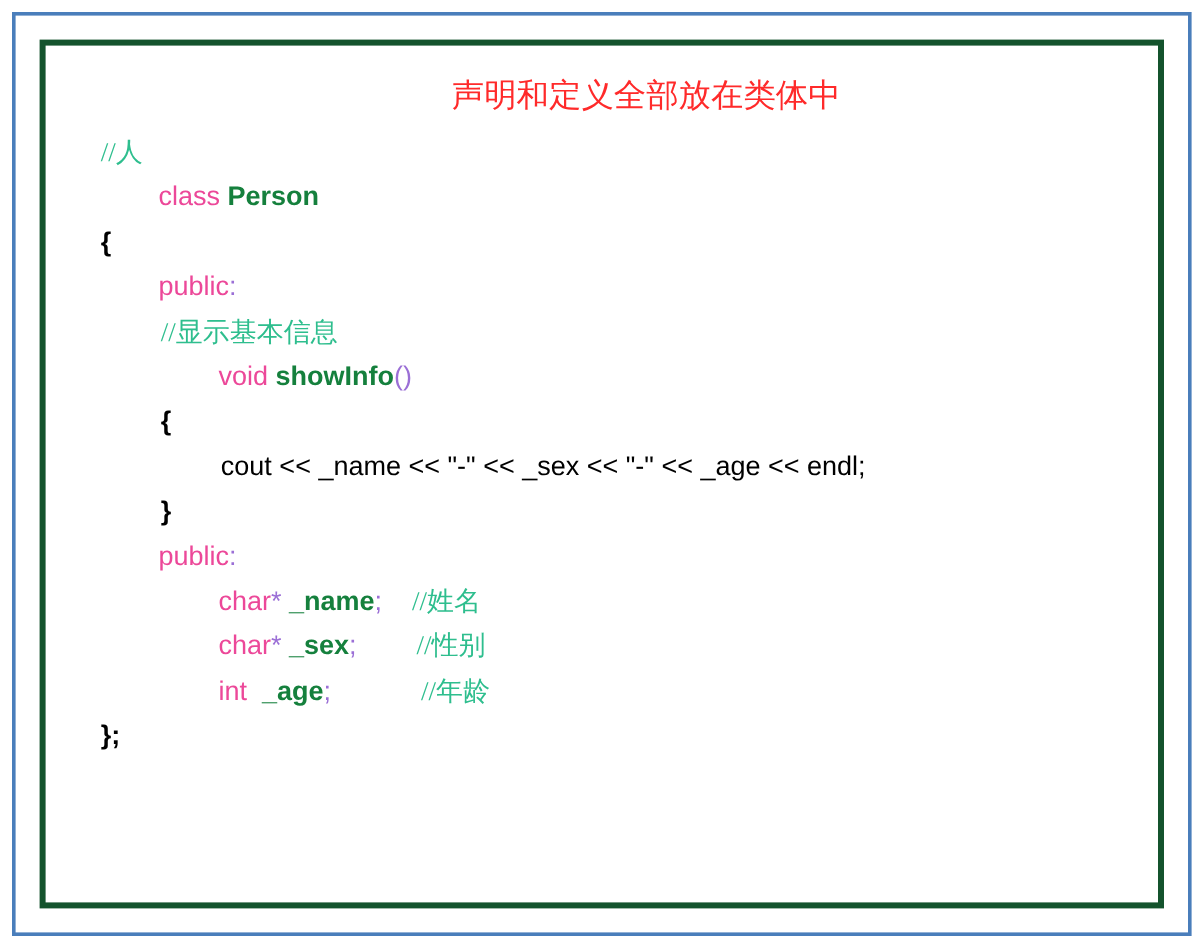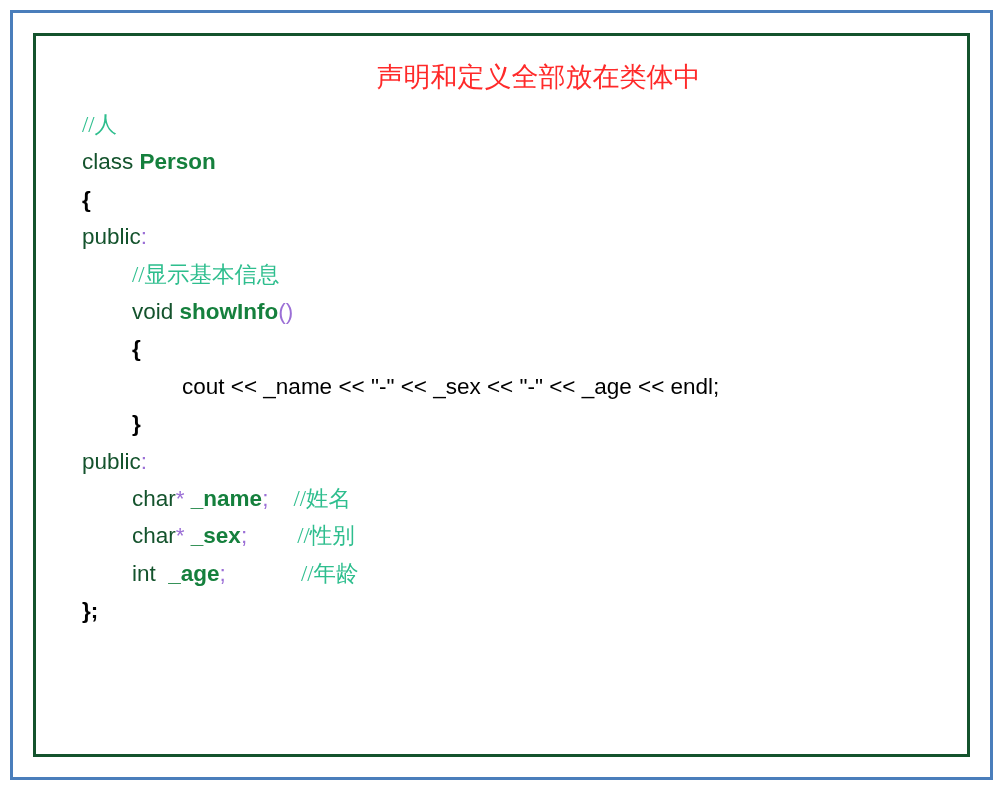--- a/index.html
+++ b/index.html
@@ -24,21 +24,21 @@
     border: 3px solid #4a7ebb;
     box-sizing: border-box;
     background: #ffffff;
   }
   #inner-frame {
     position: absolute;
     left: 20px;
     top: 20px;
     right: 20px;
     bottom: 20px;
-    border: 3px solid #14532d;
+    border: 5px solid #14532d;
     box-sizing: border-box;
     background: #ffffff;
     overflow: hidden;
   }
 
   
   #slide-title {
     color: #ff2a2a;
     font-size: 27px;
     line-height: 34px;
@@ -58,21 +58,21 @@
     color: #000000;
     white-space: pre;
     font-family: "Liberation Sans", sans-serif;
   }
   .code-line {
     white-space: pre;
     height: 37.4px;
   }
 
   
-  .tok-kw      { color: #14532d; }
+  .tok-kw      { color: #ec4899; margin-left: 48px; }
   .tok-comment { color: #2ebe8e; font-family: "Liberation Serif", "DejaVu Serif", serif; }
   .tok-punct   { color: #9b6fd6; }
   .tok-id      { color: #15803d; font-weight: bold; }
   .tok-plain   { color: #000000; }
   .tok-brace   { color: #000000; font-weight: bold; }
 </style>
 </head>
 <body>
 
 <div id="outer-frame">

